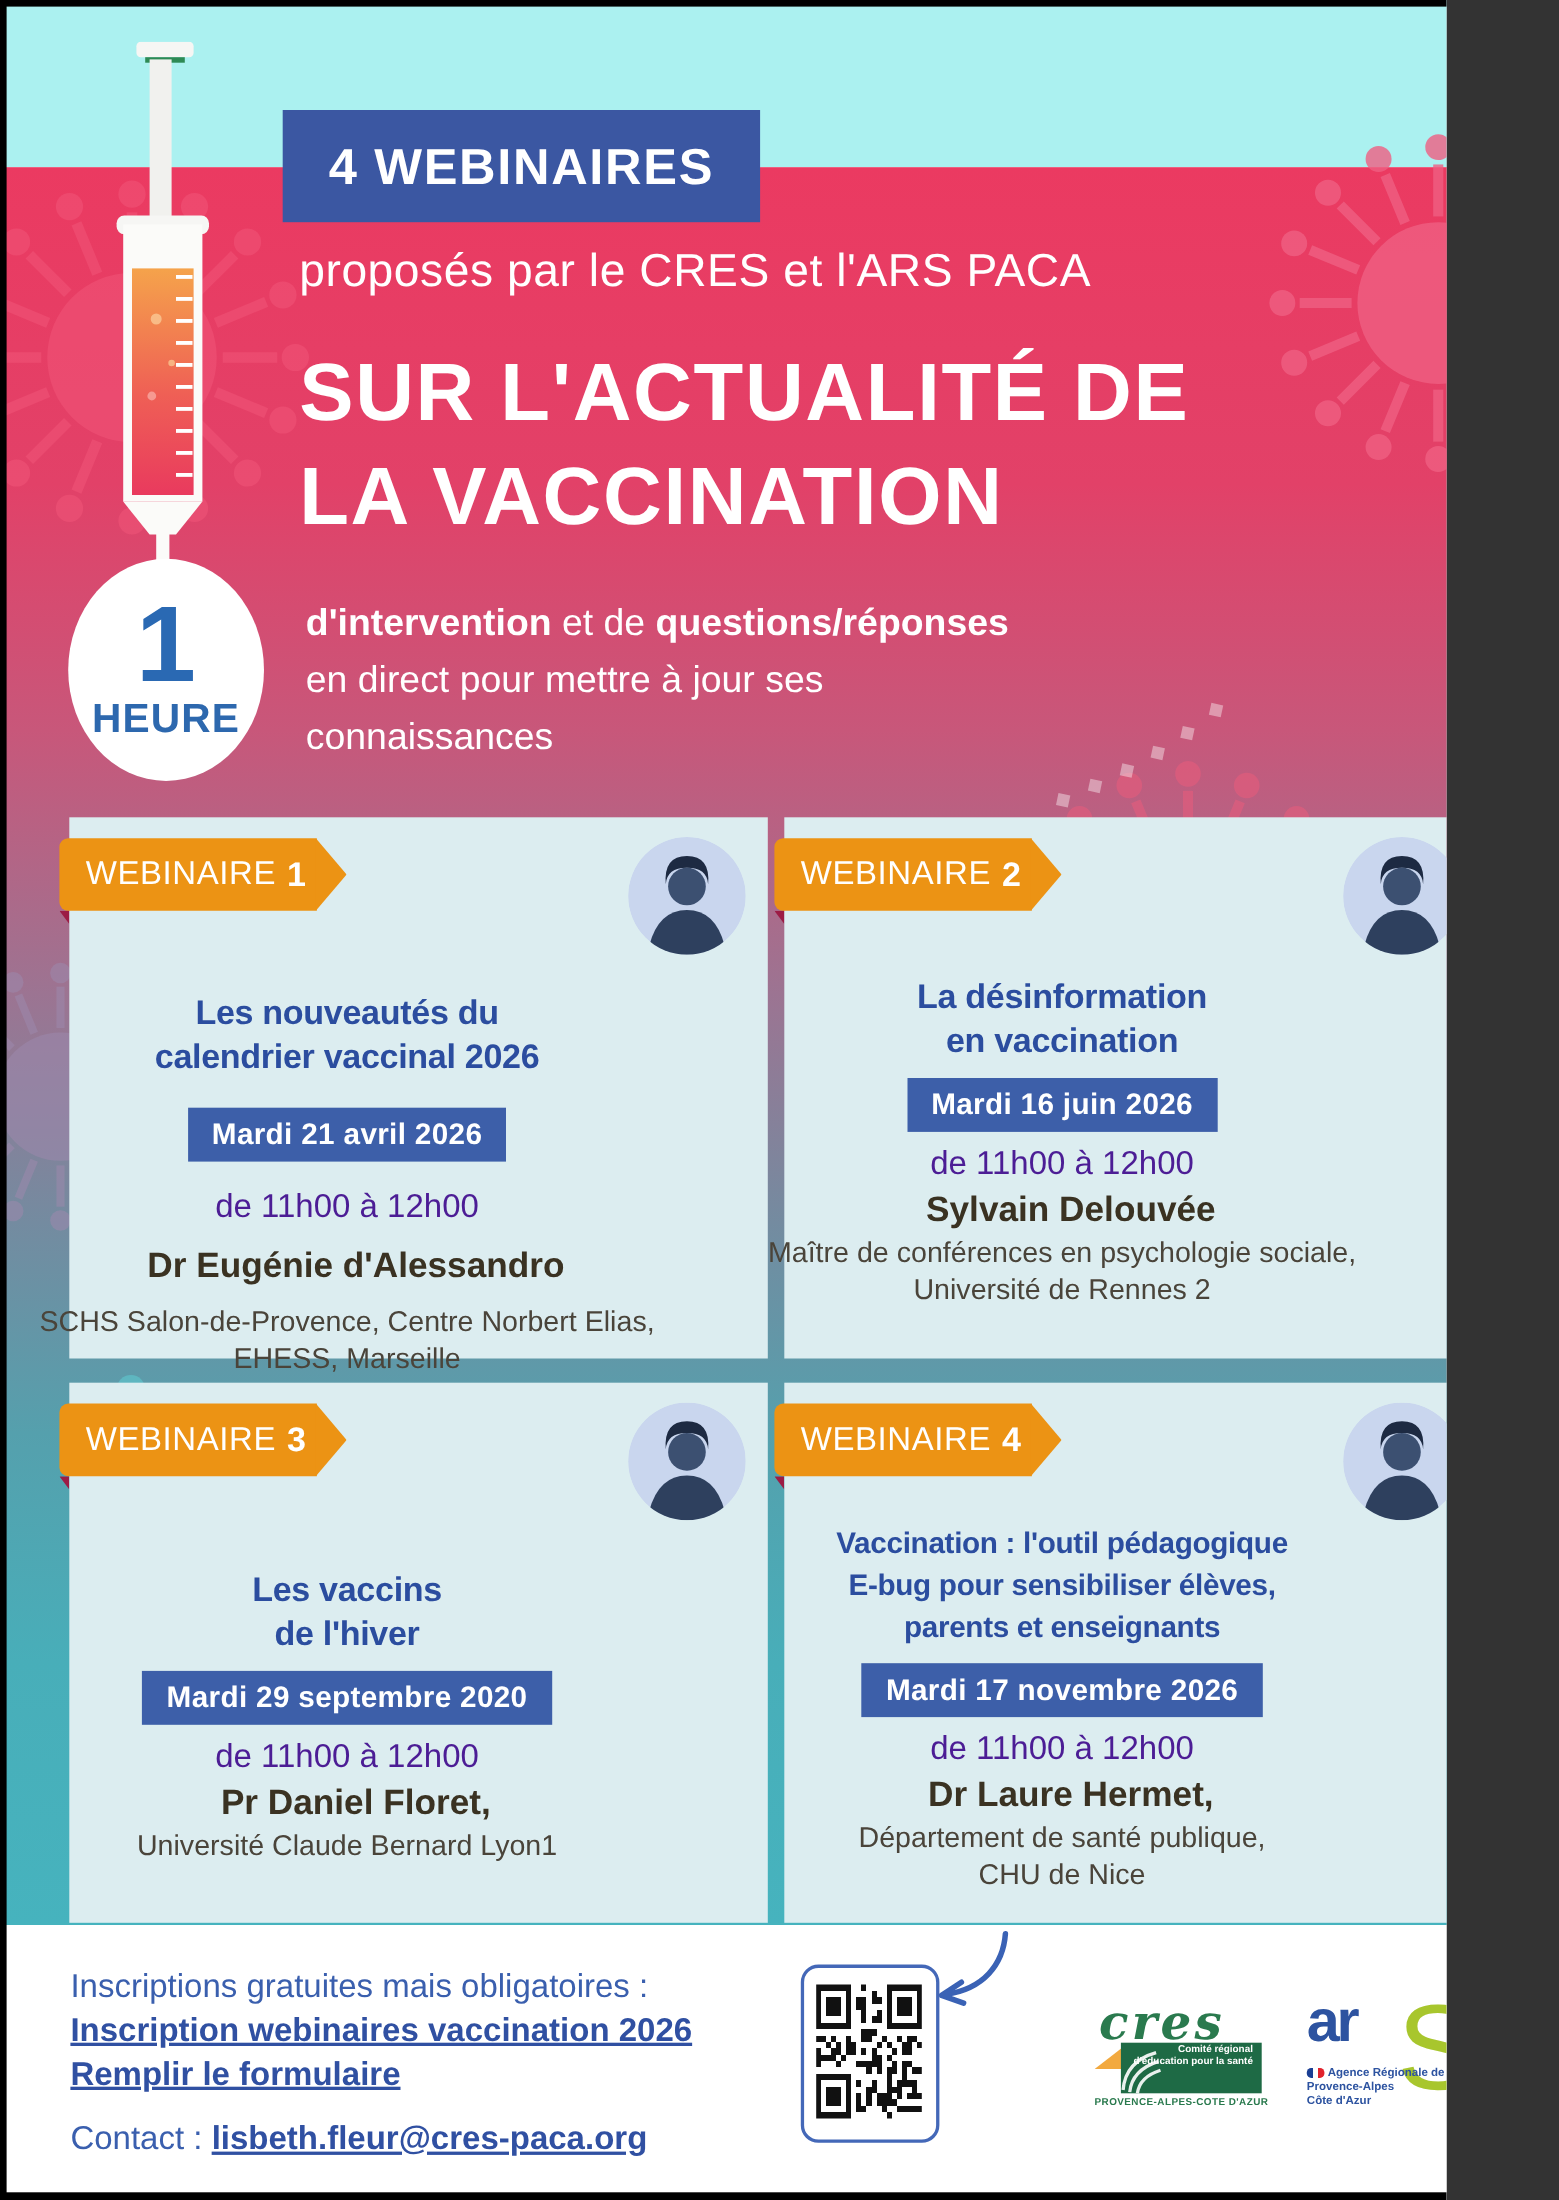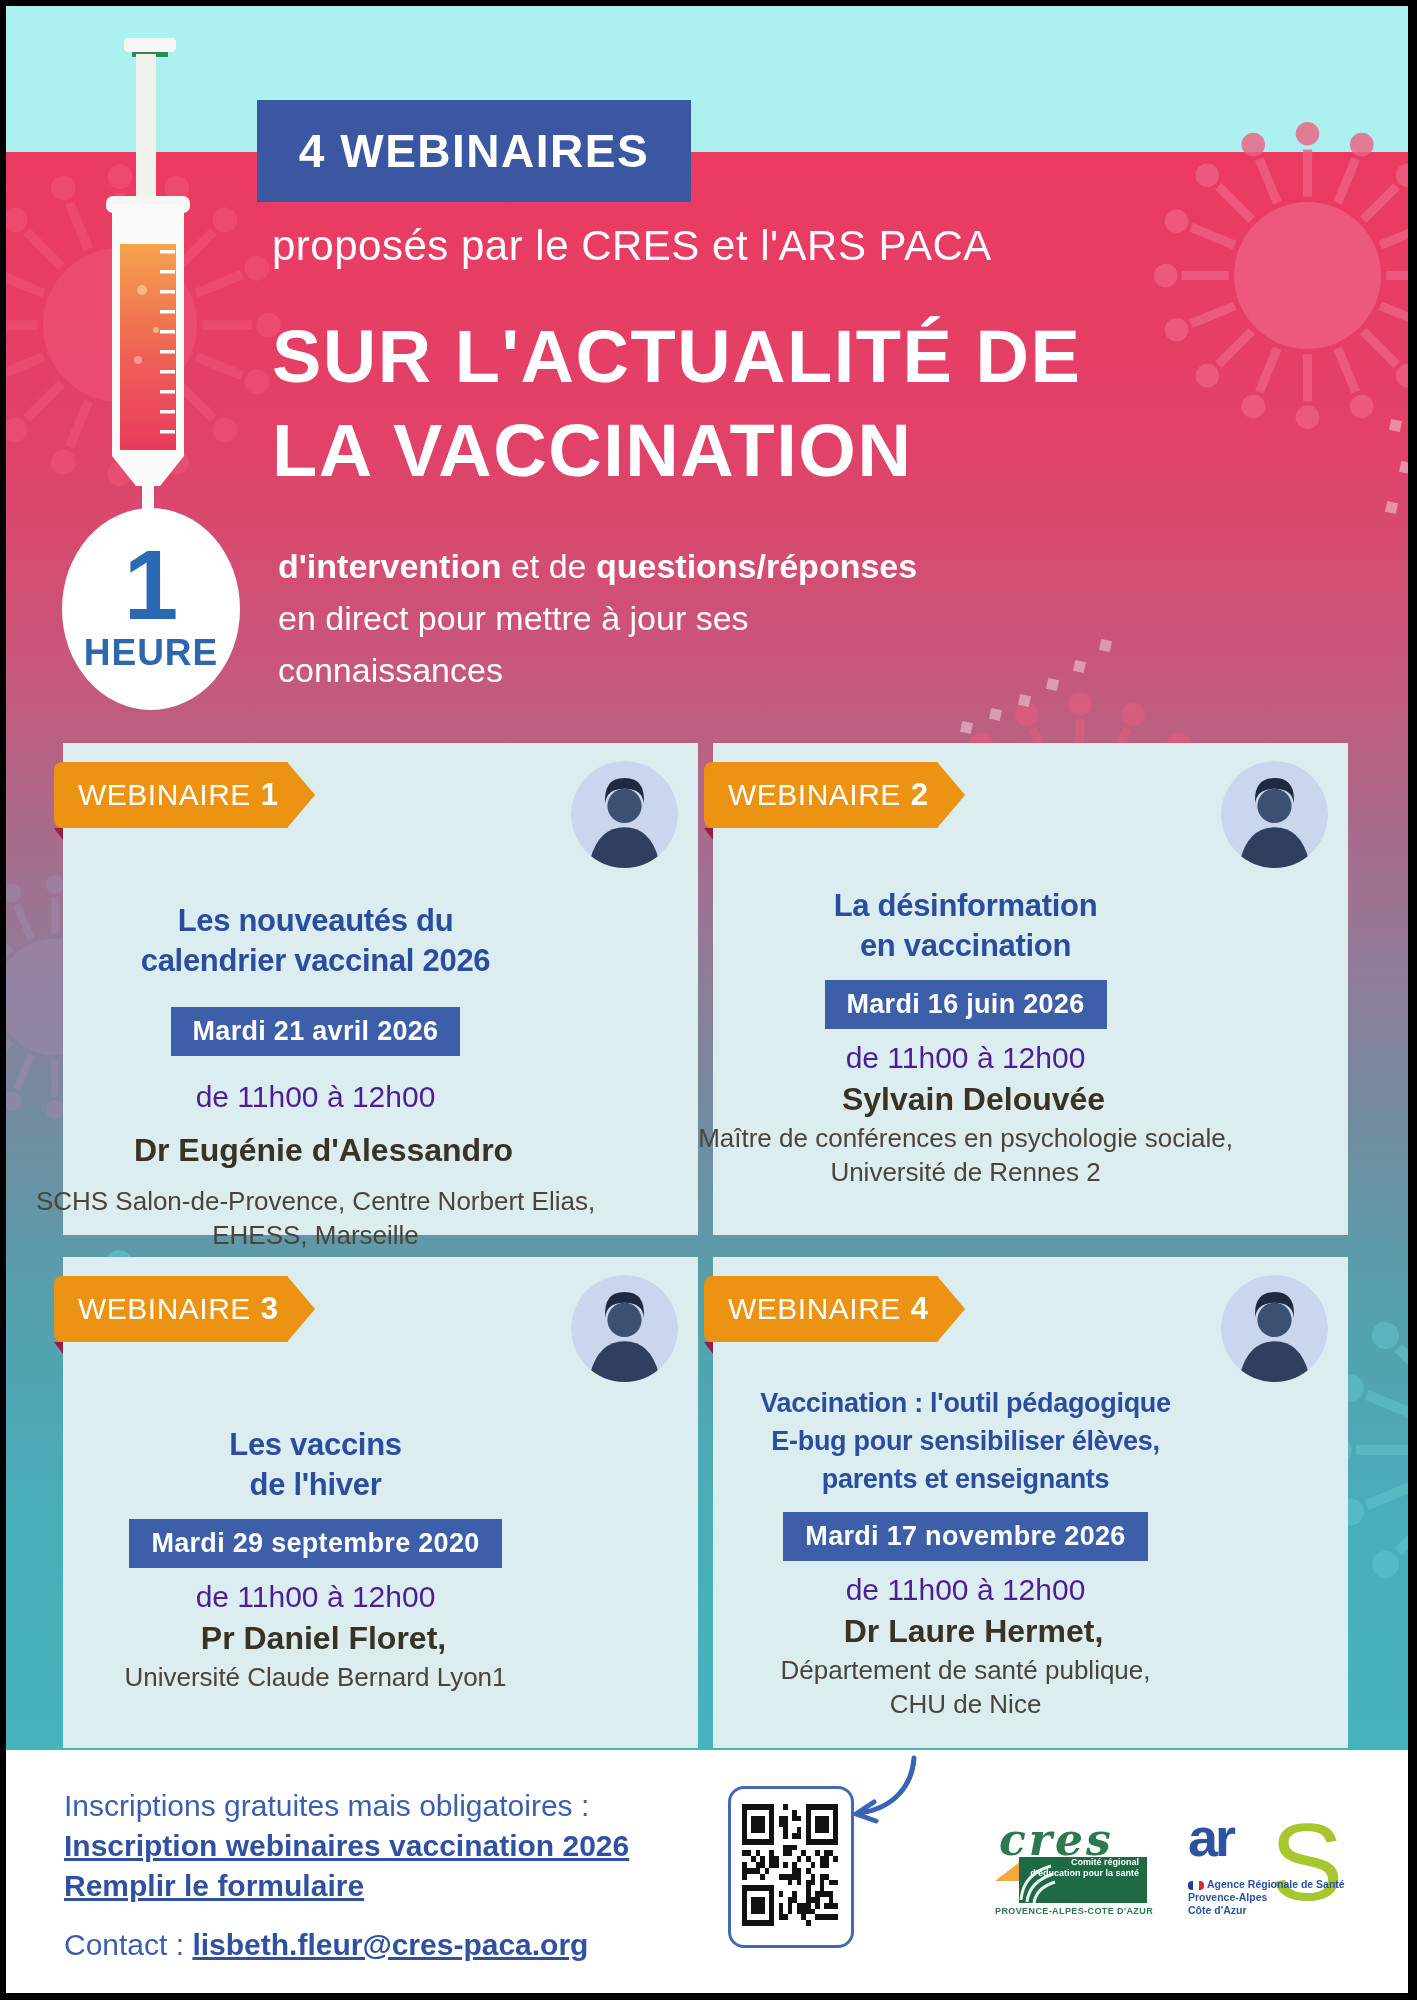--- a/index.html
+++ b/index.html
@@ -1,16 +1,16 @@
 <!DOCTYPE html>
 <html><head>
 <meta charset="utf-8">
 <style>
   html,body{margin:0;padding:0;background:#333;}
-  .poster{position:relative;width:1417px;height:2000px;overflow:hidden;background:#fff;
+  .poster{position:relative;width:1315px;height:2000px;overflow:hidden;background:#fff;
           font-family:"Liberation Sans",sans-serif;}
   .abs{position:absolute;}
 
   
   .band-cyan{left:0;top:0;width:1417px;height:152px;background:#abf1f0;z-index:0;}
   .band-grad{left:0;top:152px;width:1417px;height:1598px;z-index:0;
     background:linear-gradient(180deg,#eb3a61 0%,#e24168 18%,#c8577a 32%,#9c7492 47%,
                #748ba0 60%,#55a0ad 72%,#48aeb9 85%,#46b3be 100%);}
   .band-white{left:0;top:1750px;width:1417px;height:250px;background:#ffffff;z-index:0;}
 

